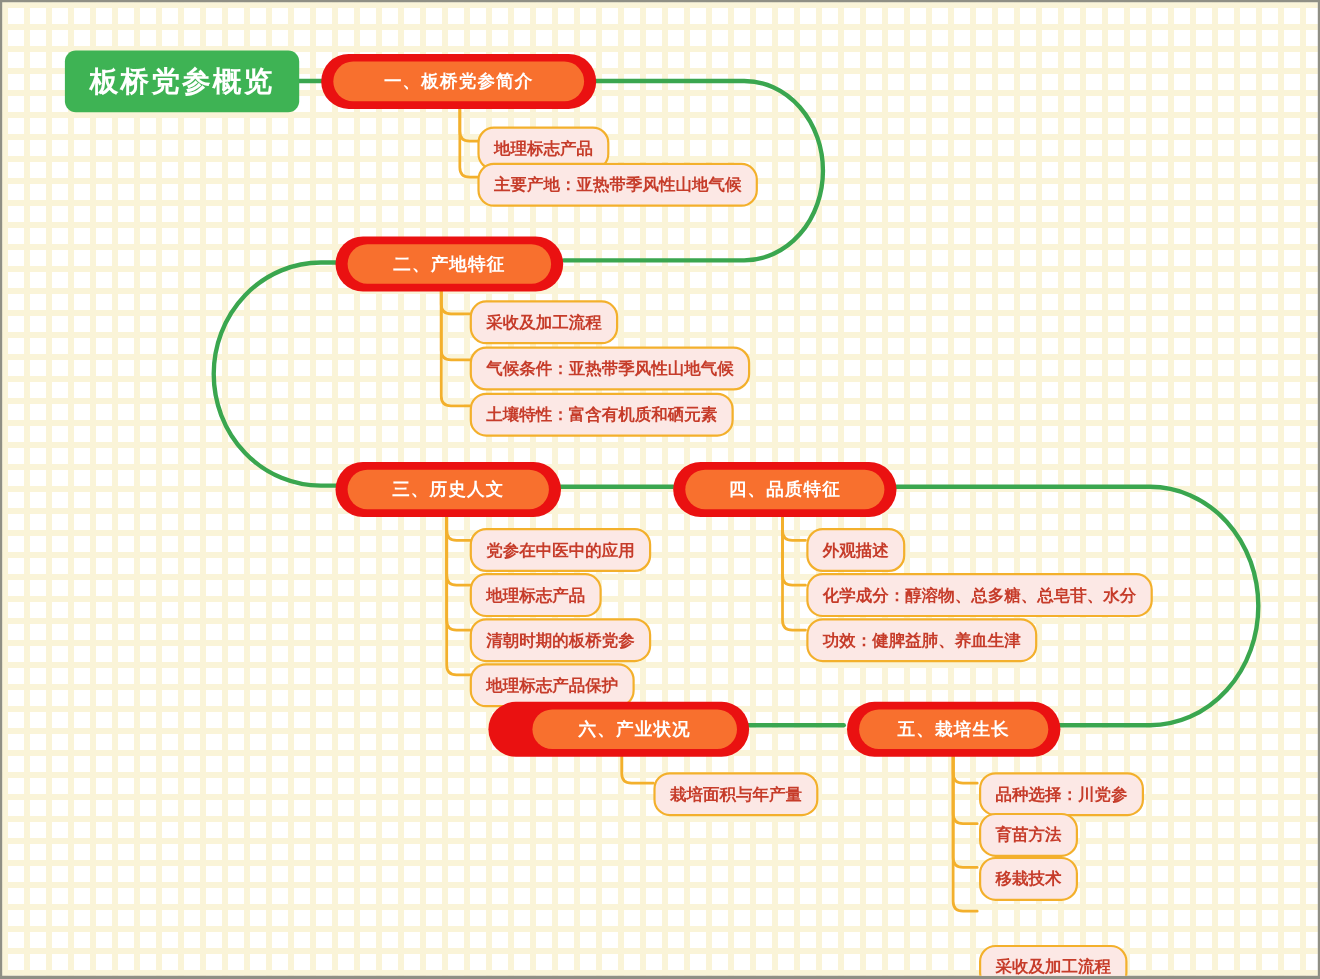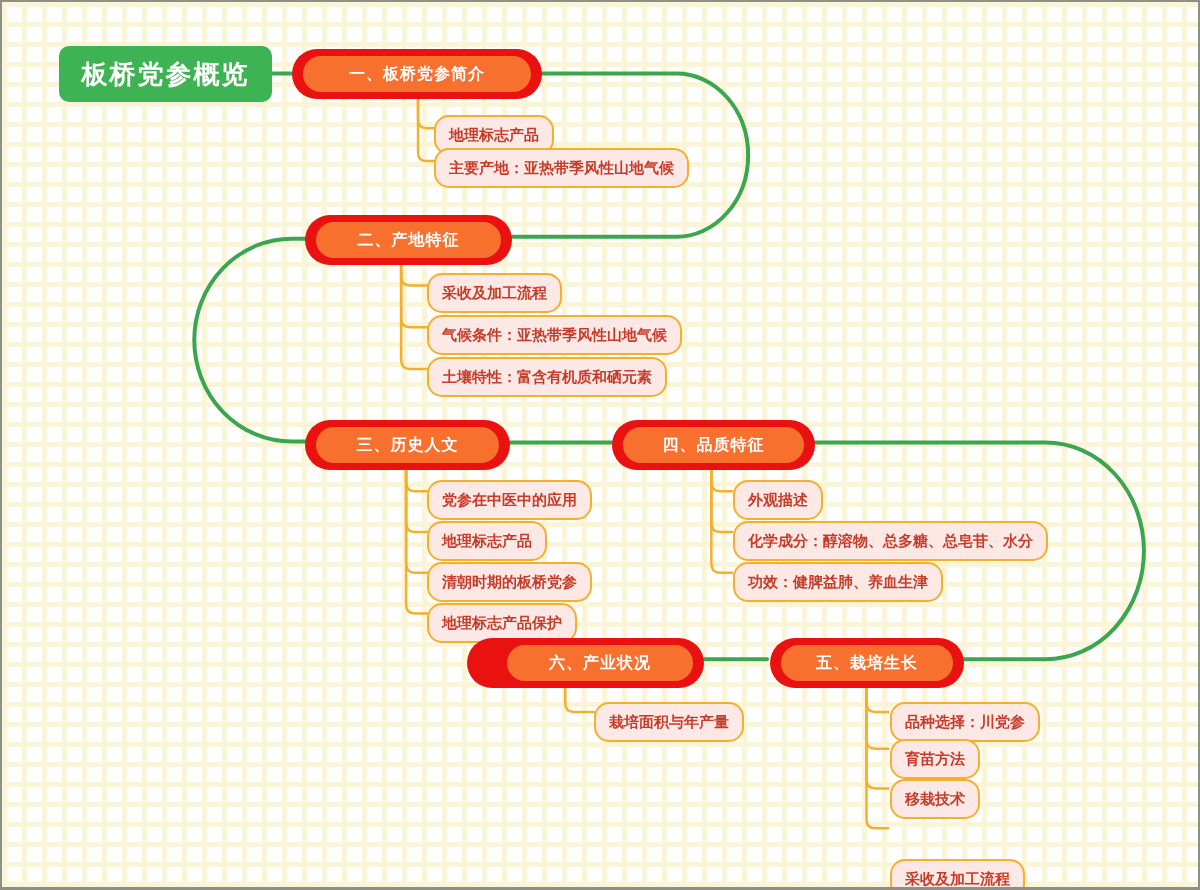--- a/index.html
+++ b/index.html
@@ -107,21 +107,21 @@
   <div class="sub" style="left:425px;top:560px;">清朝时期的板桥党参</div>
   <div class="sub" style="left:425px;top:601px;">地理标志产品保护</div>
 
   <div class="topic" style="left:610px;top:418px;width:203px;">
     <div class="topic-inner">四、品质特征</div>
   </div>
   <div class="sub" style="left:731px;top:478px;">外观描述</div>
   <div class="sub" style="left:731px;top:519px;">化学成分：醇溶物、总多糖、总皂苷、水分</div>
   <div class="sub" style="left:731px;top:560px;">功效：健脾益肺、养血生津</div>
 
-  <div class="topic" style="left:465px;top:636px;width:208px;padding-left:29px;">
+  <div class="topic" style="left:442px;top:636px;width:208px;padding-left:29px;">
     <div class="topic-inner">六、产业状况</div>
   </div>
   <div class="sub" style="left:592px;top:700px;">栽培面积与年产量</div>
 
   <div class="topic" style="left:768px;top:636px;width:194px;">
     <div class="topic-inner">五、栽培生长</div>
   </div>
   <div class="sub" style="left:888px;top:700px;">品种选择：川党参</div>
   <div class="sub" style="left:888px;top:737px;">育苗方法</div>
   <div class="sub" style="left:888px;top:777px;">移栽技术</div>

